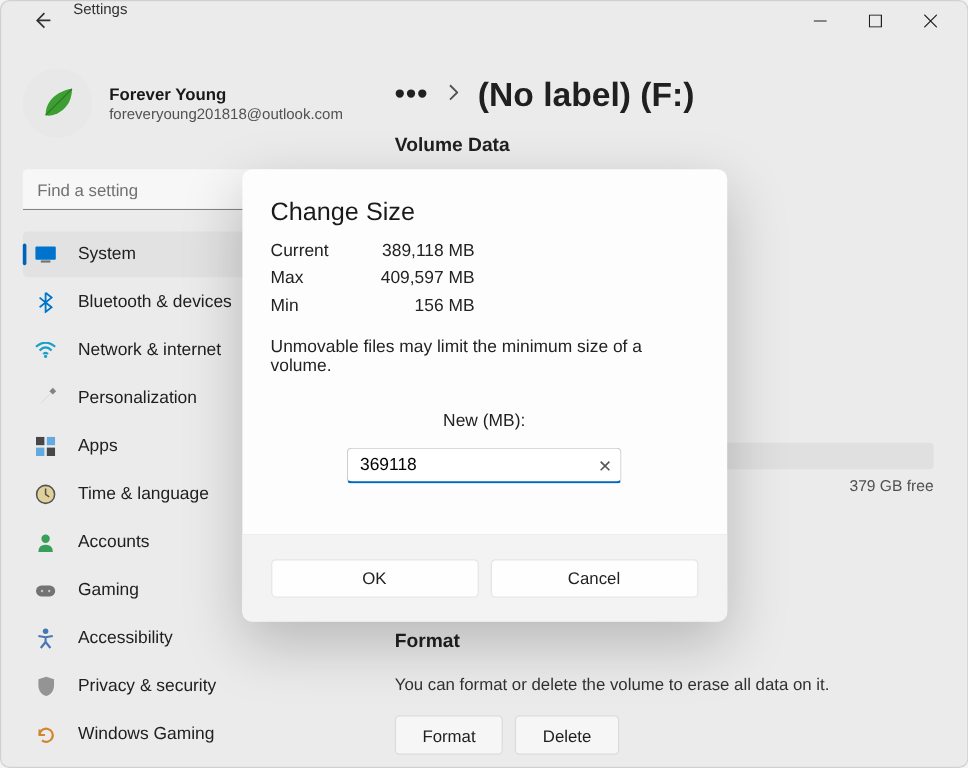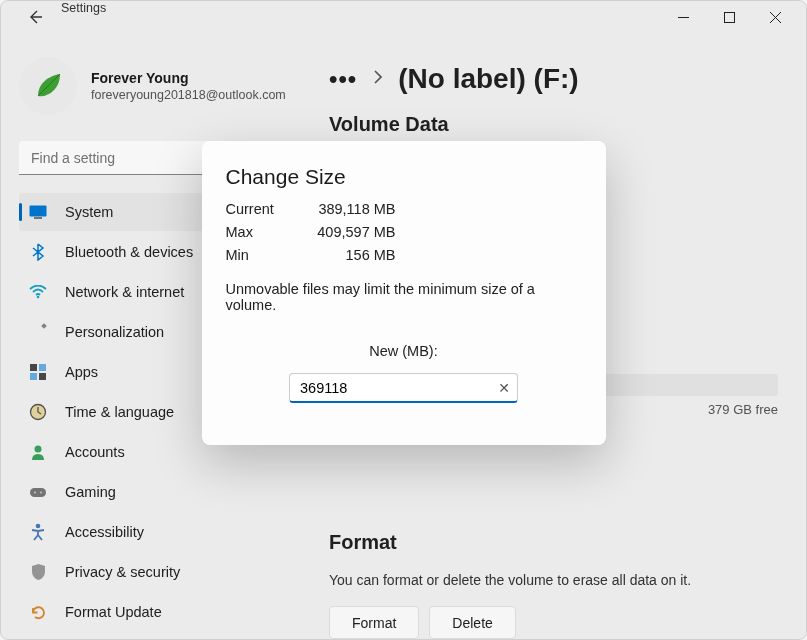--- a/index.html
+++ b/index.html
@@ -27,21 +27,21 @@
   .nav li.active { background: #eaeaea; }
   .nav li.active::before { content:''; position:absolute; left:0; top:10px; bottom:10px; width:3px; background:#0067c0; border-radius:3px; }
   .nav-icon { width: 18px; height: 18px; margin-right: 18px; display:flex; align-items:center; justify-content:center; }
   
   .main { flex: 1; padding: 14px 28px 0 28px; overflow: hidden; }
   .breadcrumb { display: flex; align-items: center; gap: 16px; margin-bottom: 18px; }
   .crumb-more { font-size: 24px; font-weight: 800; color: #222; letter-spacing: 1px; cursor: pointer; }
   .crumb-sep { color: #555; }
   .crumb-current { font-size: 28px; font-weight: 600; color: #222; }
   
-  .section-title { font-size: 20px; font-weight: 600; color: #222; margin-bottom: 18px; }
+  .section-title { font-size: 16px; font-weight: 600; color: #222; margin-bottom: 18px; }
   
   .usage-bar { height: 22px; width: 100%; background: #e8e8e8; border-radius: 3px; margin-bottom: 6px; position: relative; }
   .usage-fill { position:absolute; left:0; top:0; bottom:0; width:2%; background:#0078d4; border-radius:3px; }
   .usage-label { text-align: right; font-size: 13px; color: #555; margin-bottom: 24px; }
   
   .section-desc { font-size: 14px; color: #333; margin-bottom: 18px; }
   .btn-row { display: flex; gap: 10px; }
   .action-btn { height: 33px; padding: 0 22px; background: #fefefe; border: 1px solid #e3e3e3; border-radius: 4px; font-size: 14px; color: #222; cursor: pointer; }
   
   .overlay { position: absolute; inset: 0; background: rgba(0,0,0,0.03); display: flex; align-items: flex-start; justify-content: center; padding-top: 140px; }
@@ -199,21 +199,21 @@
           </span>
         <span>Privacy &amp; security</span>
       </li>
       <li>
         <span class="nav-icon">
             <svg width="17" height="17" viewBox="0 0 17 17">
               <path d="M3 8.5 A5.5 5.5 0 1 1 5 13" stroke="#d98a2e" stroke-width="1.8" fill="none"></path>
               <path d="M3 4 V8.5 H7.5" stroke="#d98a2e" stroke-width="1.8" fill="none"></path>
             </svg>
           </span>
-        <span>Format Update</span>
+        <span>Windows Gaming</span>
       </li>
     </ul>
   </div>
 
   <div class="main">
     <div class="breadcrumb">
       <span class="crumb-more">•••</span>
       <span class="crumb-sep"><svg width="9" height="14" viewBox="0 0 9 14">
             <path d="M2 1 L8 7 L2 13" stroke="#555" stroke-width="1.6" fill="none"></path>
           </svg></span>
@@ -258,14 +258,18 @@
         </div>
       <div class="dialog-note">Unmovable files may limit the minimum size of a volume.</div>
       <div class="input-row">
         <span class="input-lbl">New (MB):</span>
         <div class="dlg-input-wrap">
           <input class="dlg-input" value="369118" style="">
           <span class="clear-x">✕</span>
         </div>
       </div>
     </div>
+    <div class="dialog-footer">
+      <button class="dlg-btn">OK</button>
+      <button class="dlg-btn">Cancel</button>
+    </div>
   </div>
 </div>
 
 </body></html>

